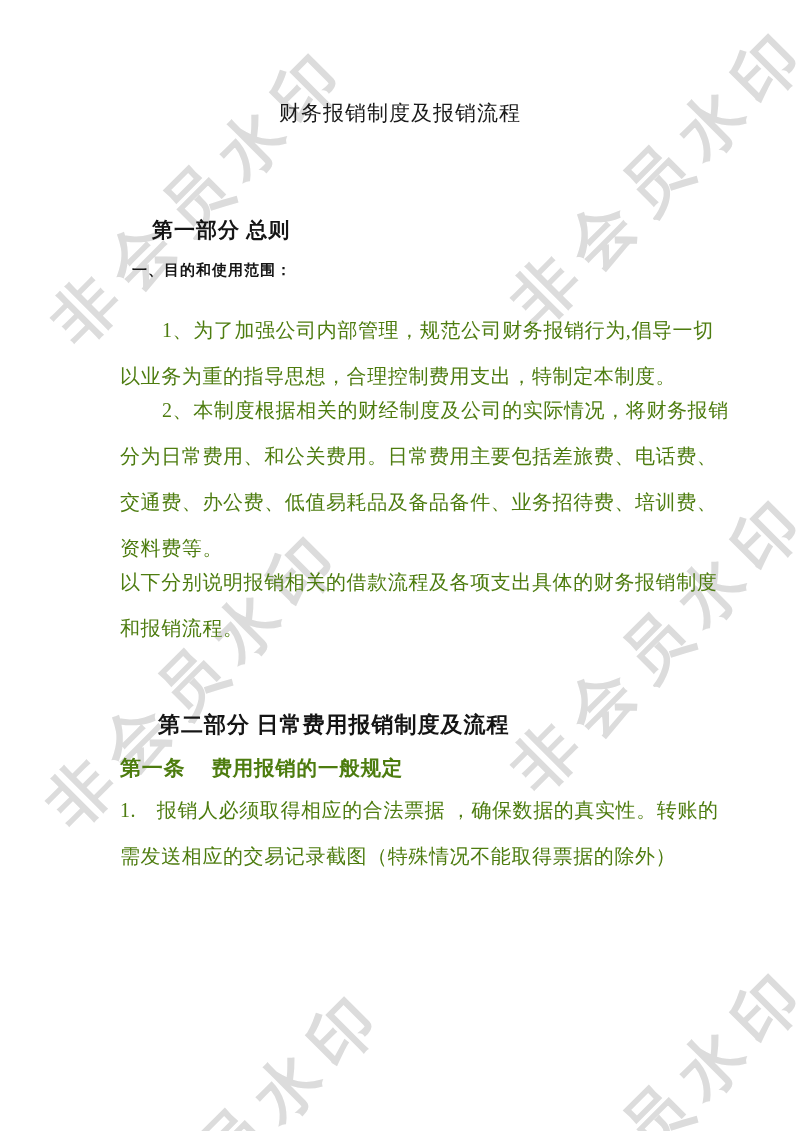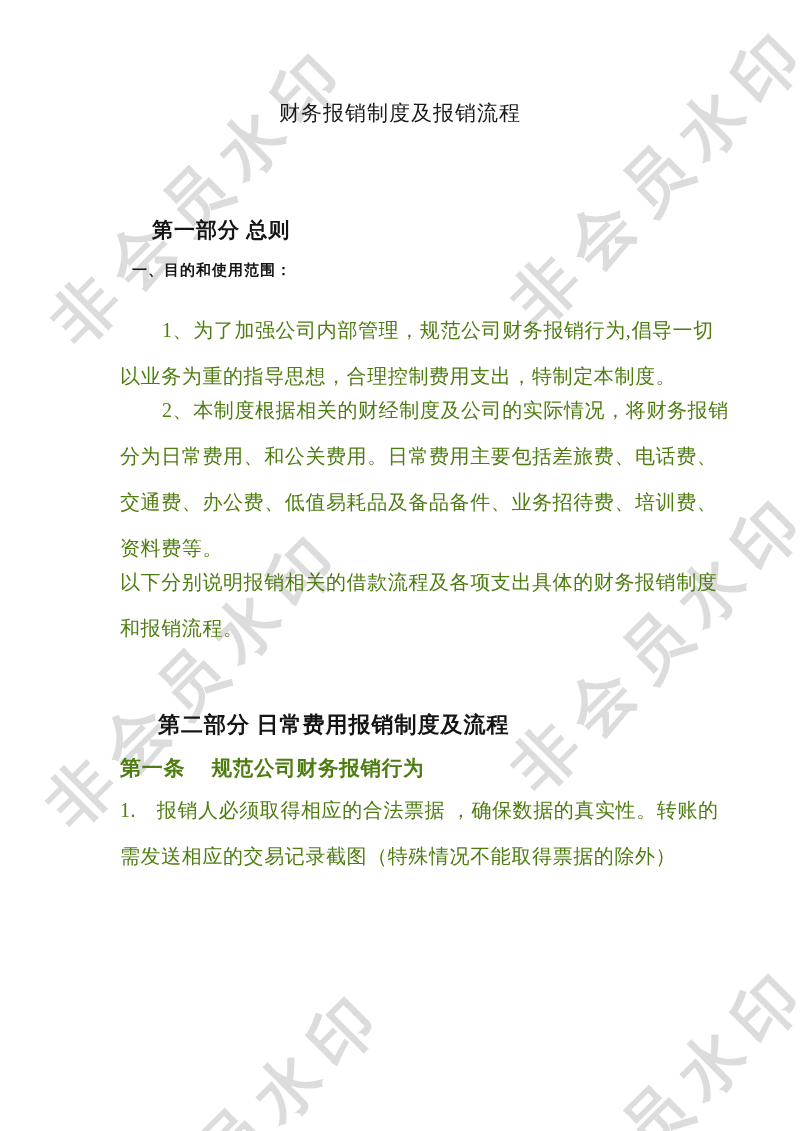--- a/index.html
+++ b/index.html
@@ -119,20 +119,20 @@
 交通费、办公费、低值易耗品及备品备件、业务招待费、培训费、
 资料费等。</div>
 
   <div class="doc-el para p-para3">以下分别说明报销相关的借款流程及各项支出具体的财务报销制度
 和报销流程。</div>
 
   <div class="doc-el part-heading h-part2">第二部分 日常费用报销制度及流程</div>
 
   <div class="doc-el article-line">
     <span class="article-no">第一条</span>
-    <span class="article-title">规范公司财务报销行为</span>
+    <span class="article-title">费用报销的一般规定</span>
   </div>
 
   <div class="doc-el para p-item1">1.　报销人必须取得相应的合法票据 ，确保数据的真实性。转账的
 需发送相应的交易记录截图（特殊情况不能取得票据的除外）</div>
 
 
 </div>
 
 </body></html>

